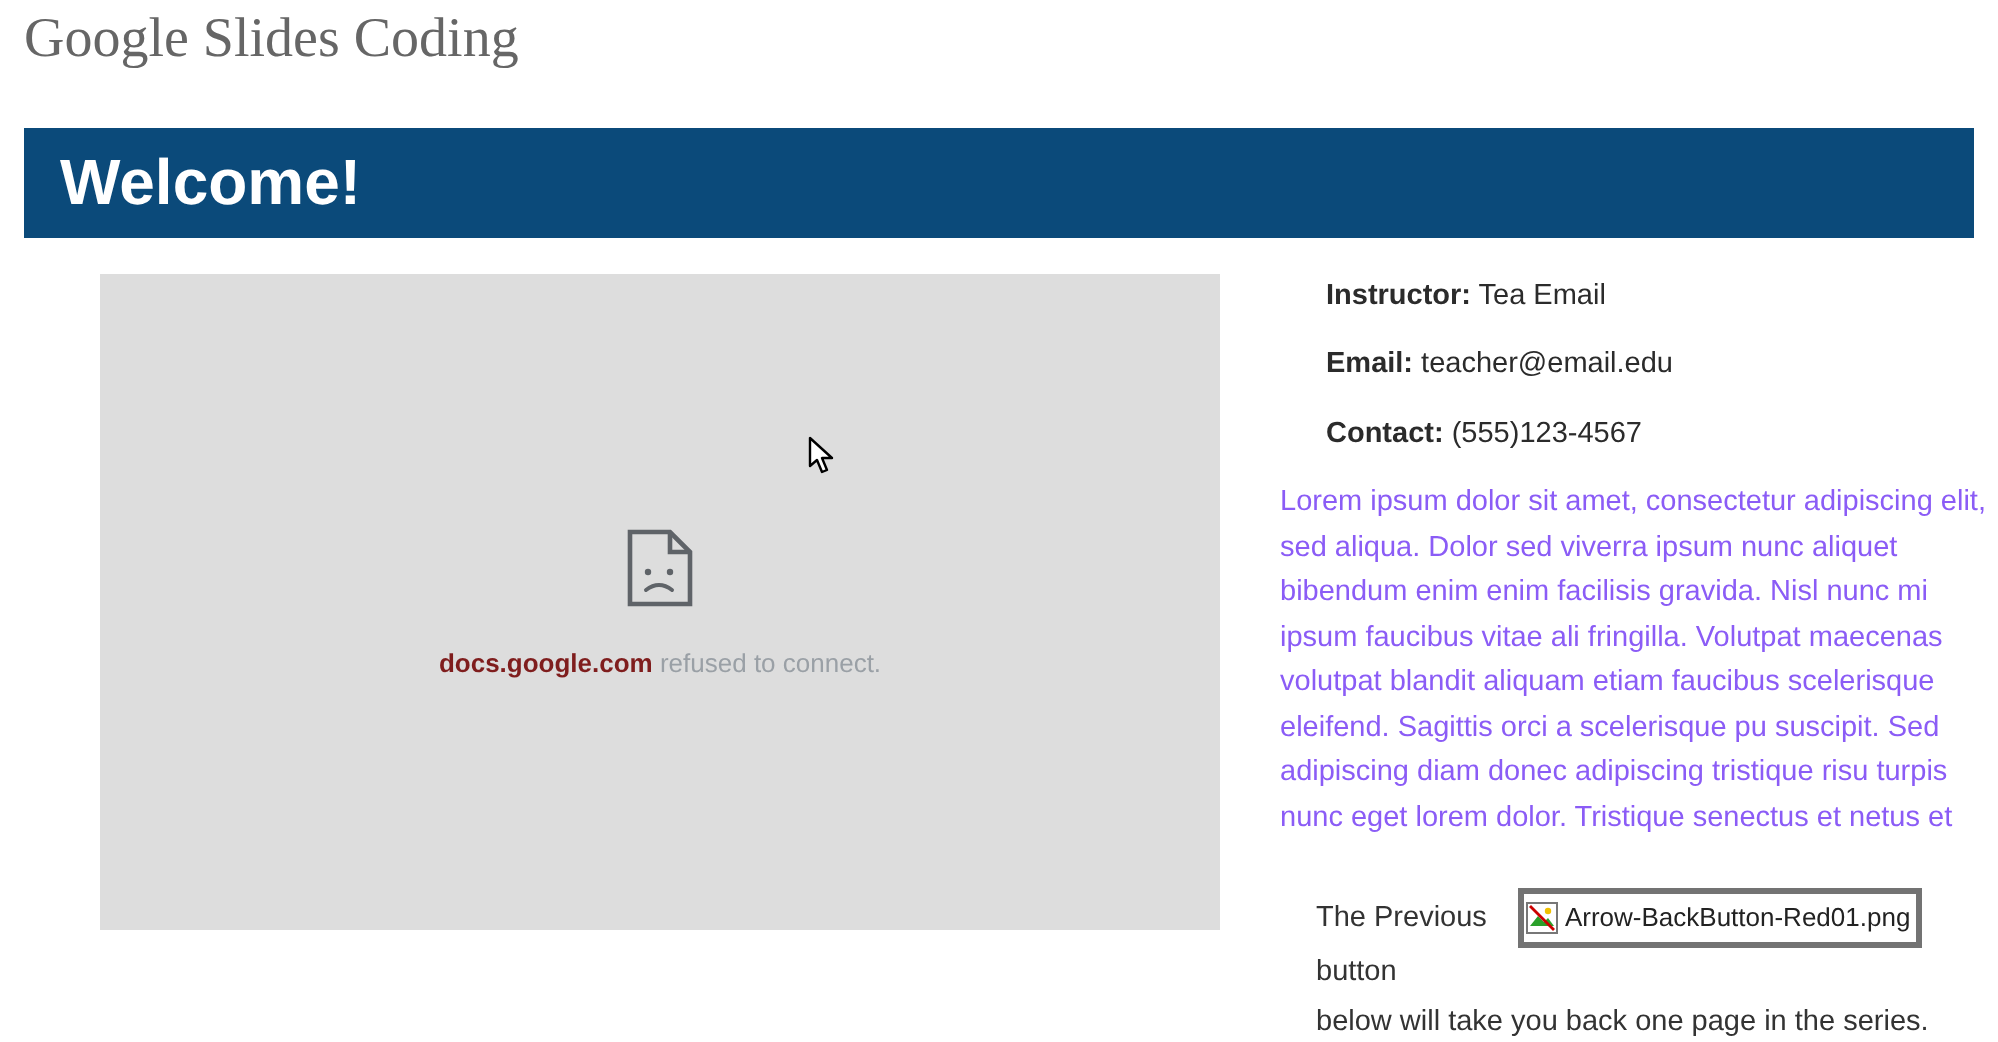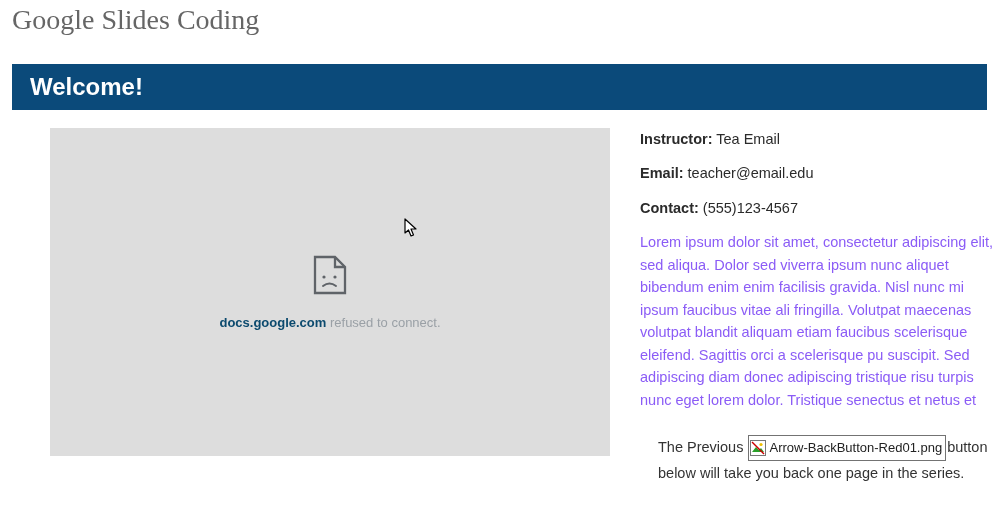--- a/index.html
+++ b/index.html
@@ -19,21 +19,21 @@
       font-size: 28px;
       font-weight: 300;
       color: #666666;
       padding: 4px 12px 28px 12px;
       font-family: Georgia, 'Times New Roman', serif;
     }
     .banner {
       background: #0b4a7a;
       color: #ffffff;
       padding: 9px 18px;
-      font-size: 24px;
+      font-size: 32px;
       font-weight: 700;
       font-family: 'Segoe UI', Arial, sans-serif;
       margin: 0 12px 0 12px;
     }
     .content-wrap {
       display: flex;
       flex-direction: row;
       align-items: flex-start;
       gap: 30px;
       padding: 18px 0 0 12px;
@@ -58,50 +58,51 @@
     .sad-file svg {
       width: 100%;
       height: 100%;
     }
     .embed-msg {
       font-size: 13px;
       color: #9aa0a6;
     }
     .embed-msg .domain {
       font-weight: 700;
-      color: #0c4a6e;
+      color: #7f1d1d;
     }
     .sidebar {
       flex: 1;
       font-size: 14.5px;
       color: #2b2b2b;
       line-height: 1.55;
       padding-right: 0;
     }
     .info-line {
       margin-bottom: 12px;
     }
     .info-line .label {
       font-weight: 700;
+      margin-left: 23px;
     }
     .bio-text {
       margin-top: 4px;
       margin-bottom: 24px;
       color: #8b5cf6;
     }
     .broken-img {
       display: inline-flex;
       align-items: center;
-      border: 1px solid #737373;
+      border: 3px solid #737373;
       padding: 1px 3px 1px 1px;
       vertical-align: middle;
       font-size: 13px;
       color: #222;
       gap: 3px;
-      margin: 0 1px;
+      margin: 0 12px;
     }
     .broken-img svg {
       width: 16px;
       height: 16px;
       flex-shrink: 0;
     }
     .nav-note {
       font-size: 14.5px;
       color: #333;
       line-height: 1.7;

